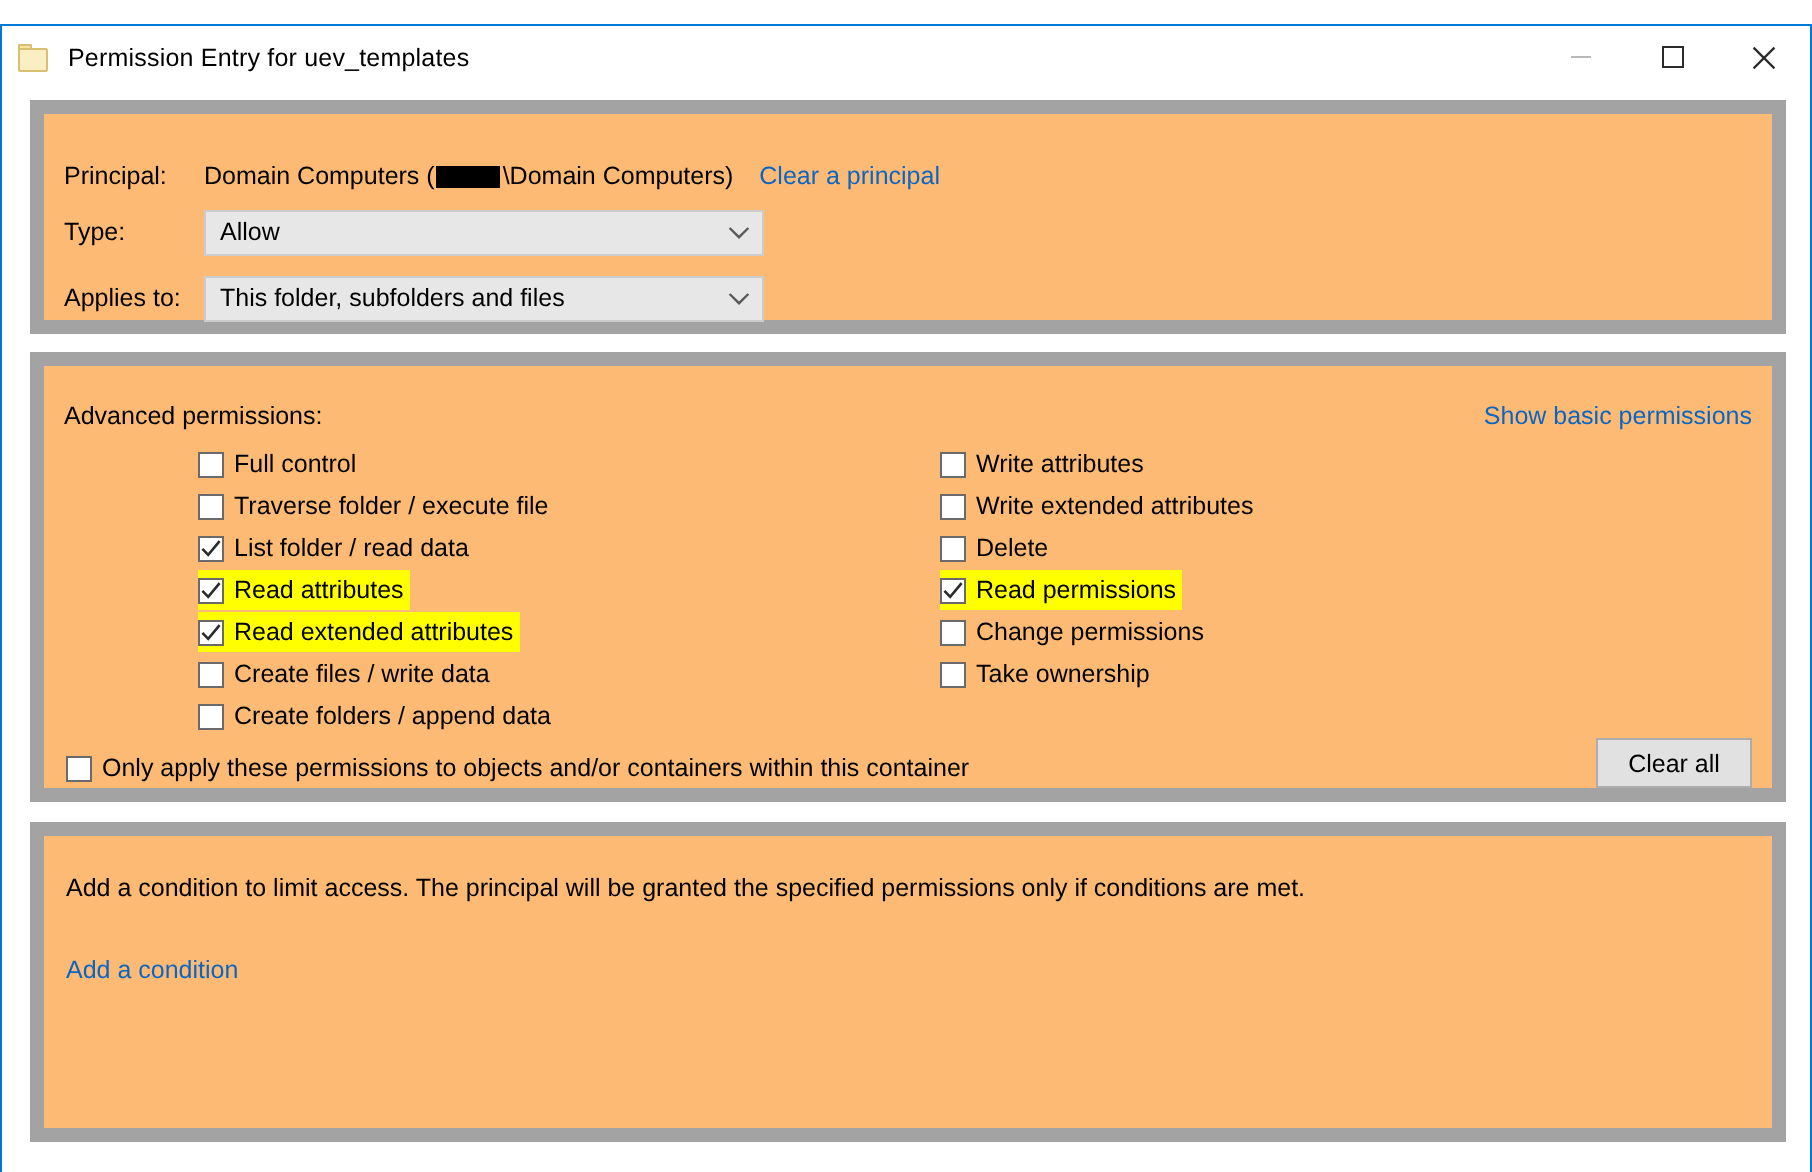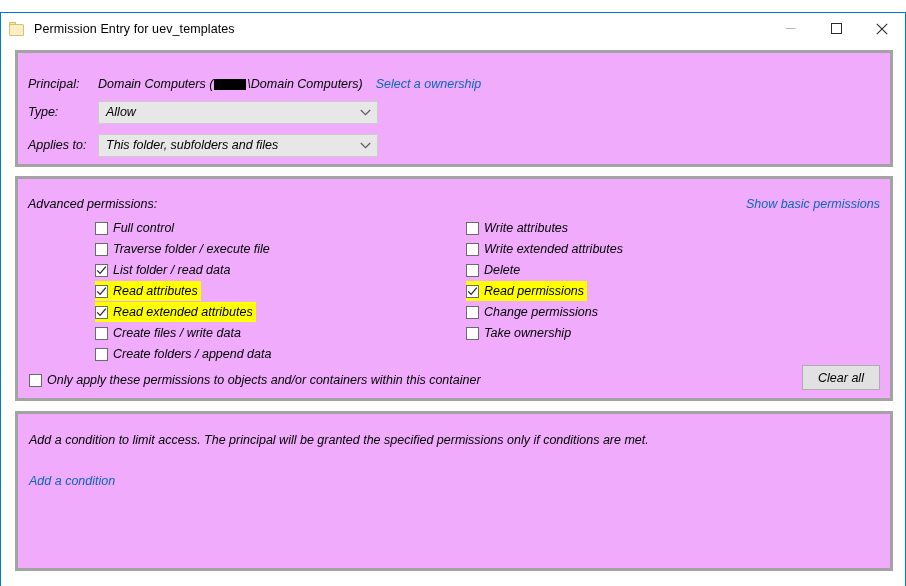--- a/index.html
+++ b/index.html
@@ -78,23 +78,22 @@
   }
   #btn-min { right: 92px; }
   #btn-max { right: 46px; }
   #btn-close { right: 0px; }
   .win-btn svg { display: block; }
 
   
   .panel {
     position: absolute;
     box-sizing: border-box;
-    border: 3px solid #a3a3a3;
-    background: #f0abfc;
-    font-style: italic;
+    border: 7px solid #a3a3a3;
+    background: #fdba74;
   }
   #panel-principal { left: 14px; top: 37px; width: 878px; height: 117px; }
   #panel-permissions { left: 14px; top: 163px; width: 878px; height: 225px; }
   #panel-conditions { left: 14px; top: 398px; width: 878px; height: 160px; }
 
   
   .field-row {
     position: absolute;
     display: flex;
     align-items: center;
@@ -327,21 +326,21 @@
 
   <div class="panel" id="panel-principal">
 
     <div class="field-row" id="row-principal">
       <div class="field-label">Principal:</div>
       <div id="principal-value">
         <span>Domain Computers (</span>
         <span class="redaction"></span>
         <span>\Domain Computers)</span>
       </div>
-      <div class="link" id="select-principal-link">Select a ownership</div>
+      <div class="link" id="select-principal-link">Clear a principal</div>
     </div>
 
     <div class="field-row" id="row-type">
       <div class="field-label">Type:</div>
       <div class="dropdown">
         <span class="dd-text">Allow</span>
         <span class="dd-arrow">
           <svg width="11" height="7" viewBox="0 0 11 7">
               <polyline points="0.8,1 5.5,5.6 10.2,1" fill="none" stroke="#5a5a5a" stroke-width="1.2"></polyline>
             </svg>

